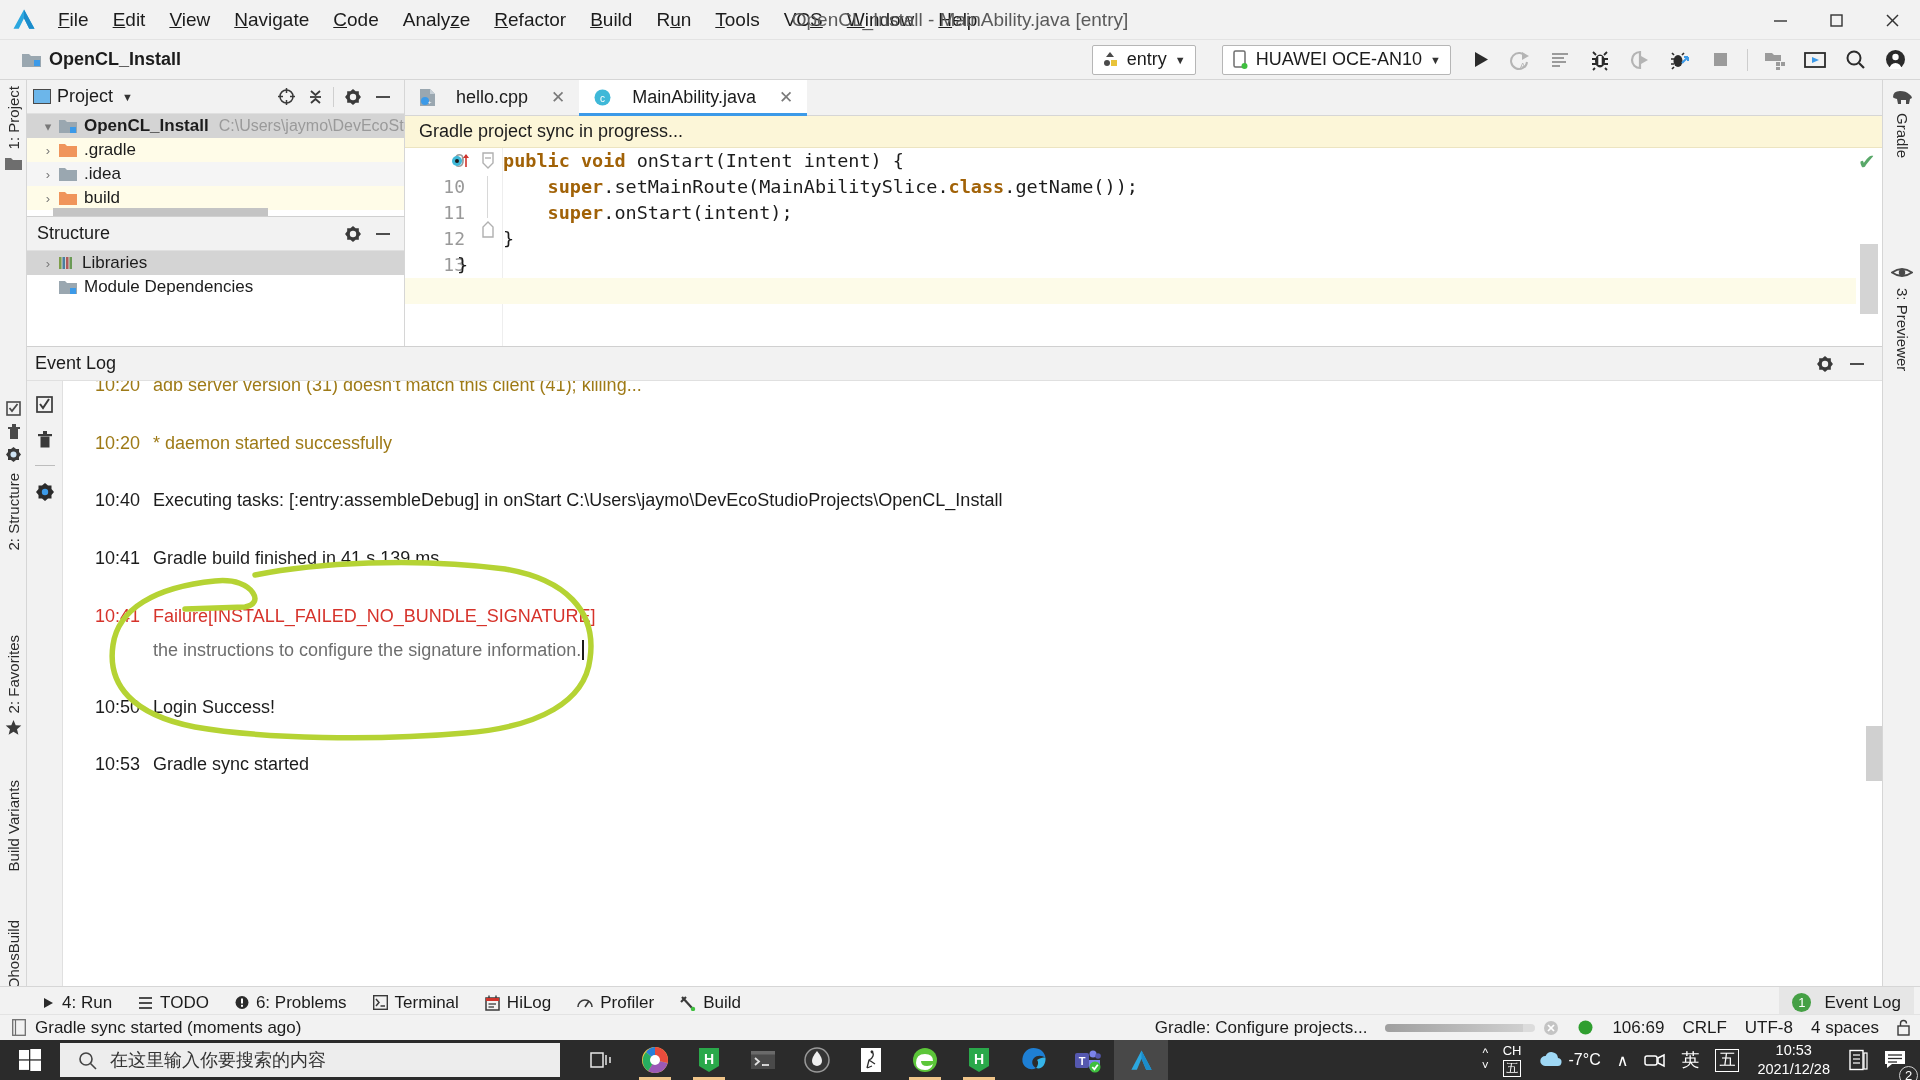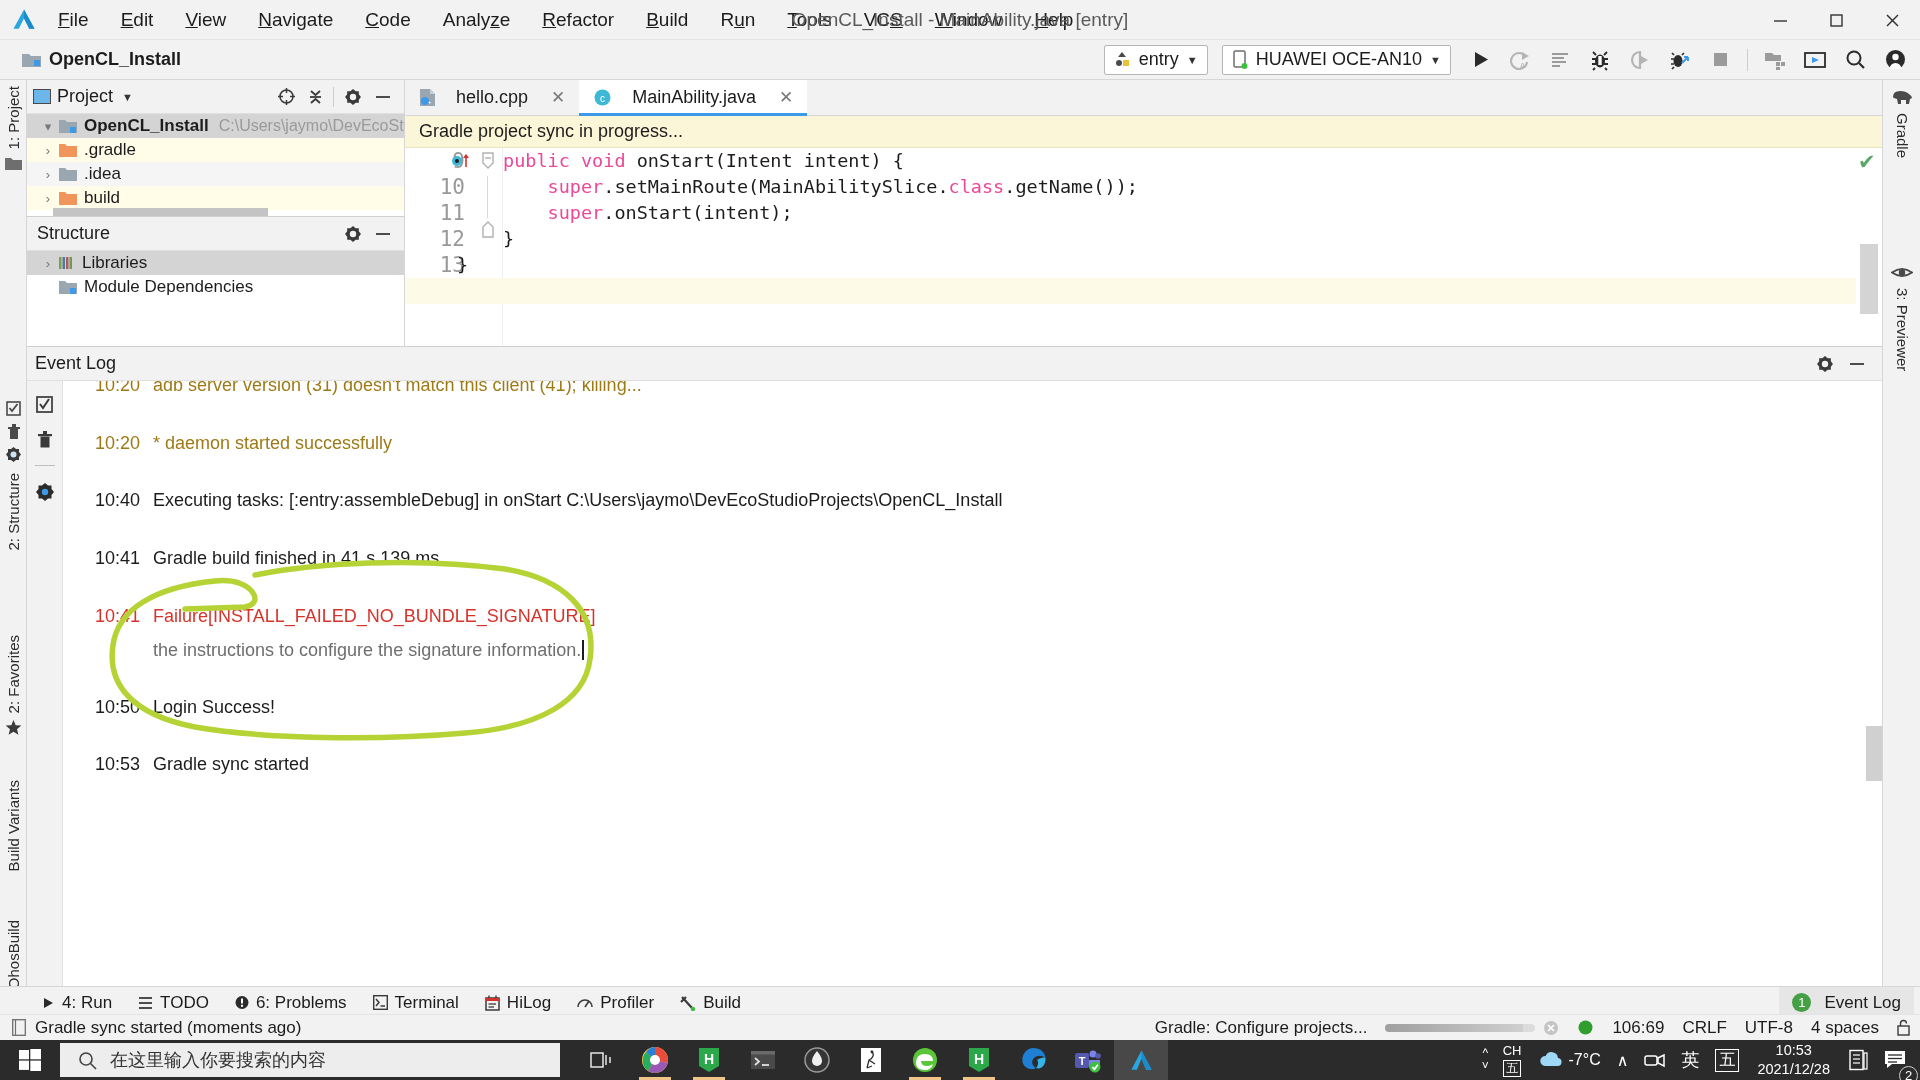--- a/index.html
+++ b/index.html
@@ -12,21 +12,21 @@
   }
   #app { position: relative; width: 1920px; height: 1080px; }
 
   
   .titlebar {
     position: absolute; left:0; top:0; width:1920px; height:40px;
     background:#f2f2f2; display:flex; align-items:center;
     border-bottom:1px solid #e3e3e3;
   }
   .app-logo { width:28px; height:28px; margin-left:10px; margin-right:8px; flex:none; }
-  .menubar { display:flex; align-items:center; gap:8px; }
+  .menubar { display:flex; align-items:center; gap:0px; }
   .menu-item {
     font-size:19px; color:#1c1c1c; padding:4px 12px; cursor:default;
     line-height:1;
   }
   .menu-item u { text-decoration: underline; }
   .win-title {
     position:absolute; left:0; right:0; text-align:center;
     font-size:19px; color:#5a5a5a; pointer-events:none;
   }
   .win-btns { position:absolute; right:0; top:0; height:40px; display:flex; }
@@ -111,28 +111,28 @@
   .sync-banner {
     height:32px; background:#fcf6d8; display:flex; align-items:center;
     padding-left:14px; font-size:18px; color:#1c1c1c;
     border-bottom:1px solid #ece4c1;
   }
   .code-area { position:relative; height:198px; background:#fff; display:flex; }
   .gutter { width:70px; background:#fff; position:relative; }
   .gutter-fold { width:28px; background:#fff; border-right:1px solid #eee; }
   .ln {
     height:26px; line-height:26px; text-align:right; padding-right:10px;
-    font-family:"DejaVu Sans Mono", monospace; font-size:21px; color:#999;
+    font-family:"DejaVu Sans Mono", monospace; font-size:18px; color:#999;
   }
   .code-lines { flex:1; position:relative; }
   .cl {
     height:26px; line-height:26px; font-family:"DejaVu Sans Mono", monospace;
     font-size:18.5px; color:#1c1c1c; white-space:pre;
   }
-  .kw { color:#ec4899; font-weight:normal; }
+  .kw { color:#a16207; font-weight:bold; }
   .cl.hl { background:#fdfbe8; }
   .right-gut {
     position:absolute; right:0; top:0; bottom:0; width:26px; background:#fff;
   }
 
   
   .rail-right {
     position:absolute; right:0; top:80px; width:38px; bottom:85px;
     background:#f2f2f2; border-left:1px solid #d6d6d6;
   }
@@ -264,21 +264,21 @@
   <div class="toolbar">
     <div class="tb-project">
       <svg width="19" height="15" viewBox="0 0 19 15">
         <path d="M0 2 h7 l2 2 h10 v11 h-19 z" fill="#9aa7b0"></path>
         <rect x="12" y="8" width="6" height="6" fill="#3c9ae8"></rect>
       </svg>
       <span>OpenCL_Install</span>
     </div>
 
     <div class="tb-right">
-      <div class="combo" style="margin-right:12px;">
+      <div class="combo" style="margin-right:24px;">
         <svg width="17" height="17" viewBox="0 0 17 17">
           <polygon points="8,1 12,6 4,6" fill="#4a4a4a"></polygon>
           <circle cx="5" cy="12" r="3" fill="#4a4a4a"></circle>
           <rect x="9" y="9" width="6" height="6" fill="#e8c33a"></rect>
         </svg>
         <span>entry</span>
         <span class="caret">▼</span>
       </div>
 
       <div class="combo" style="margin-right:8px;">

